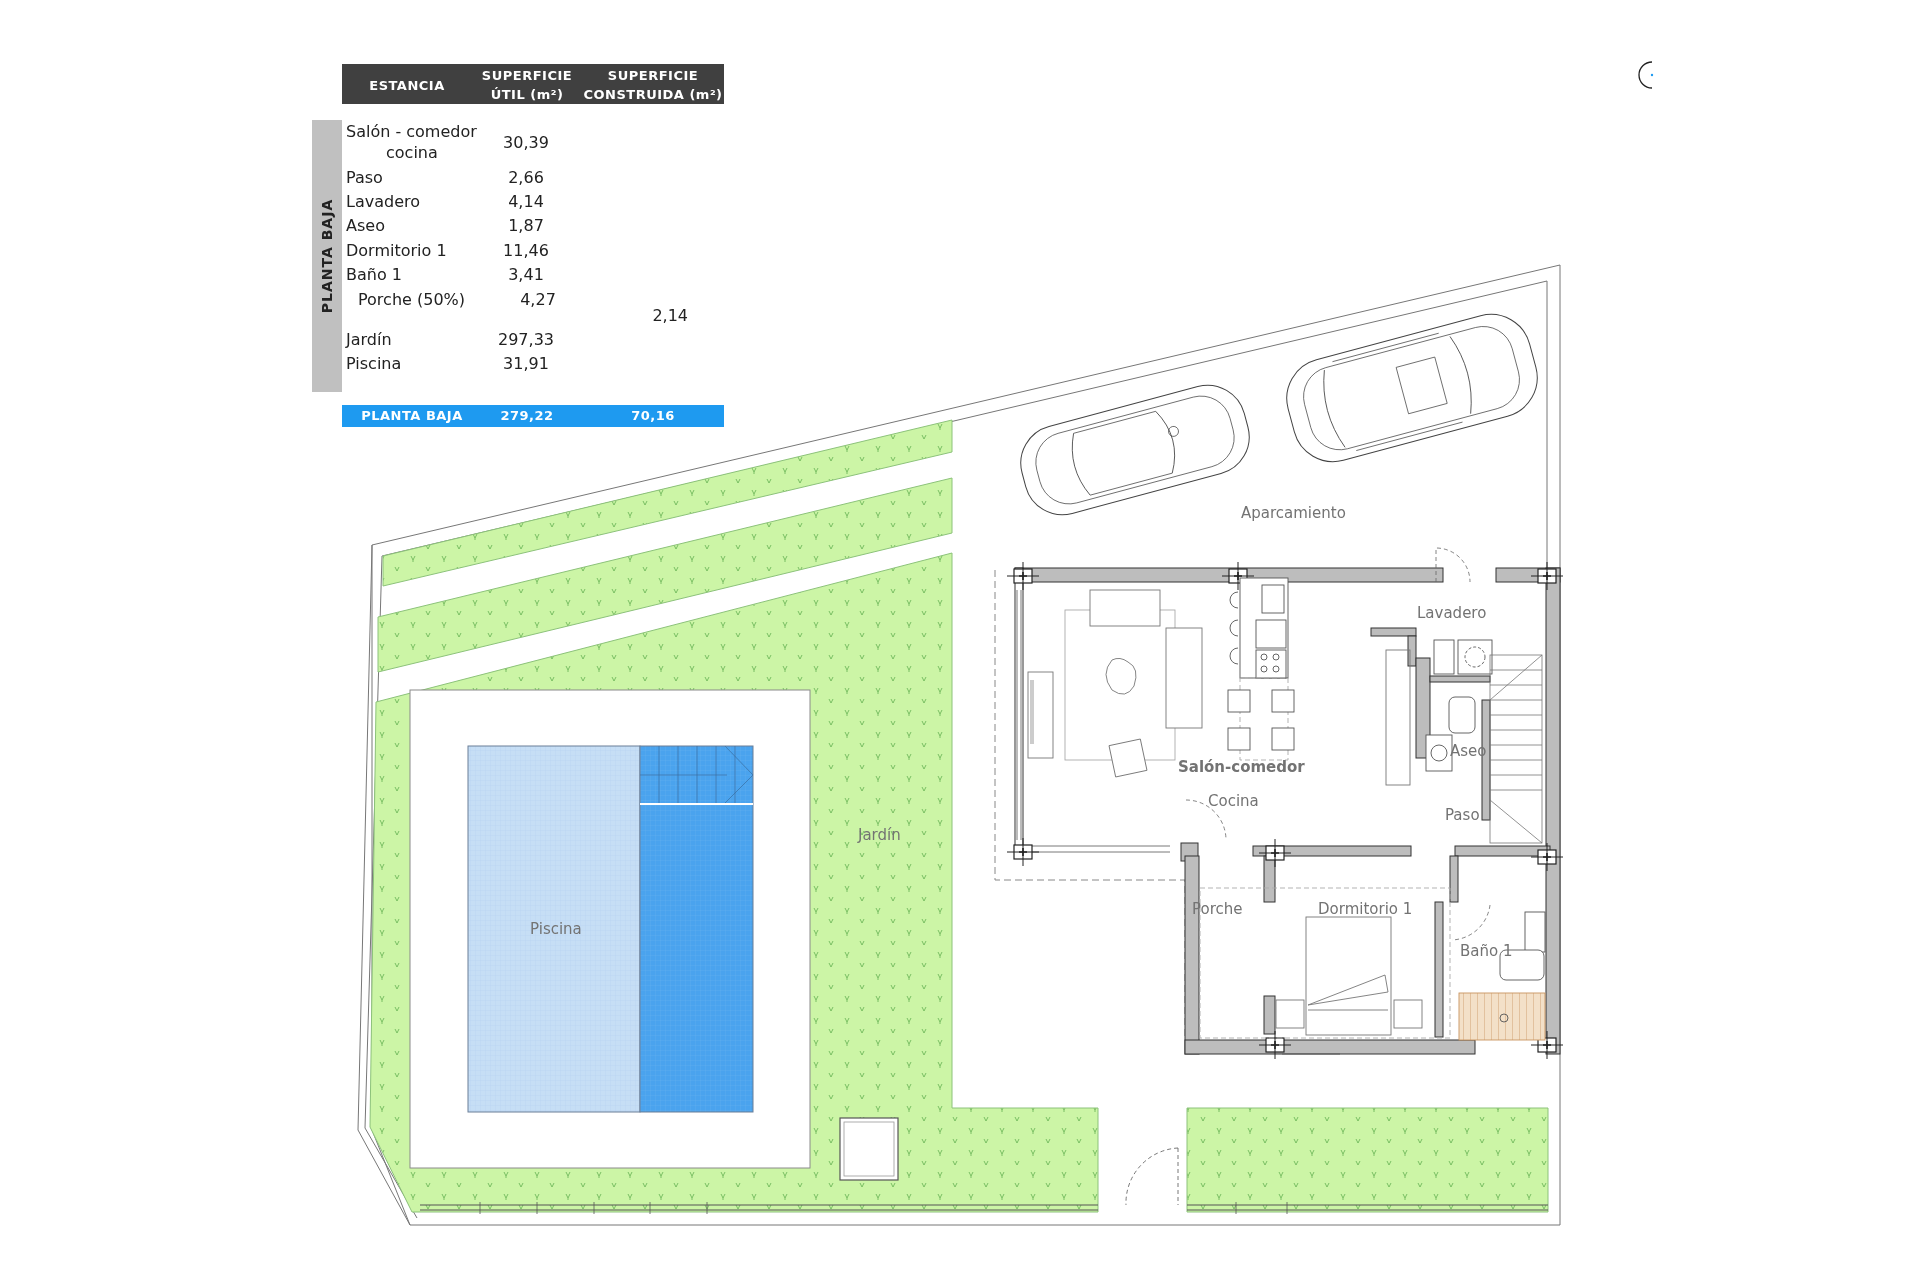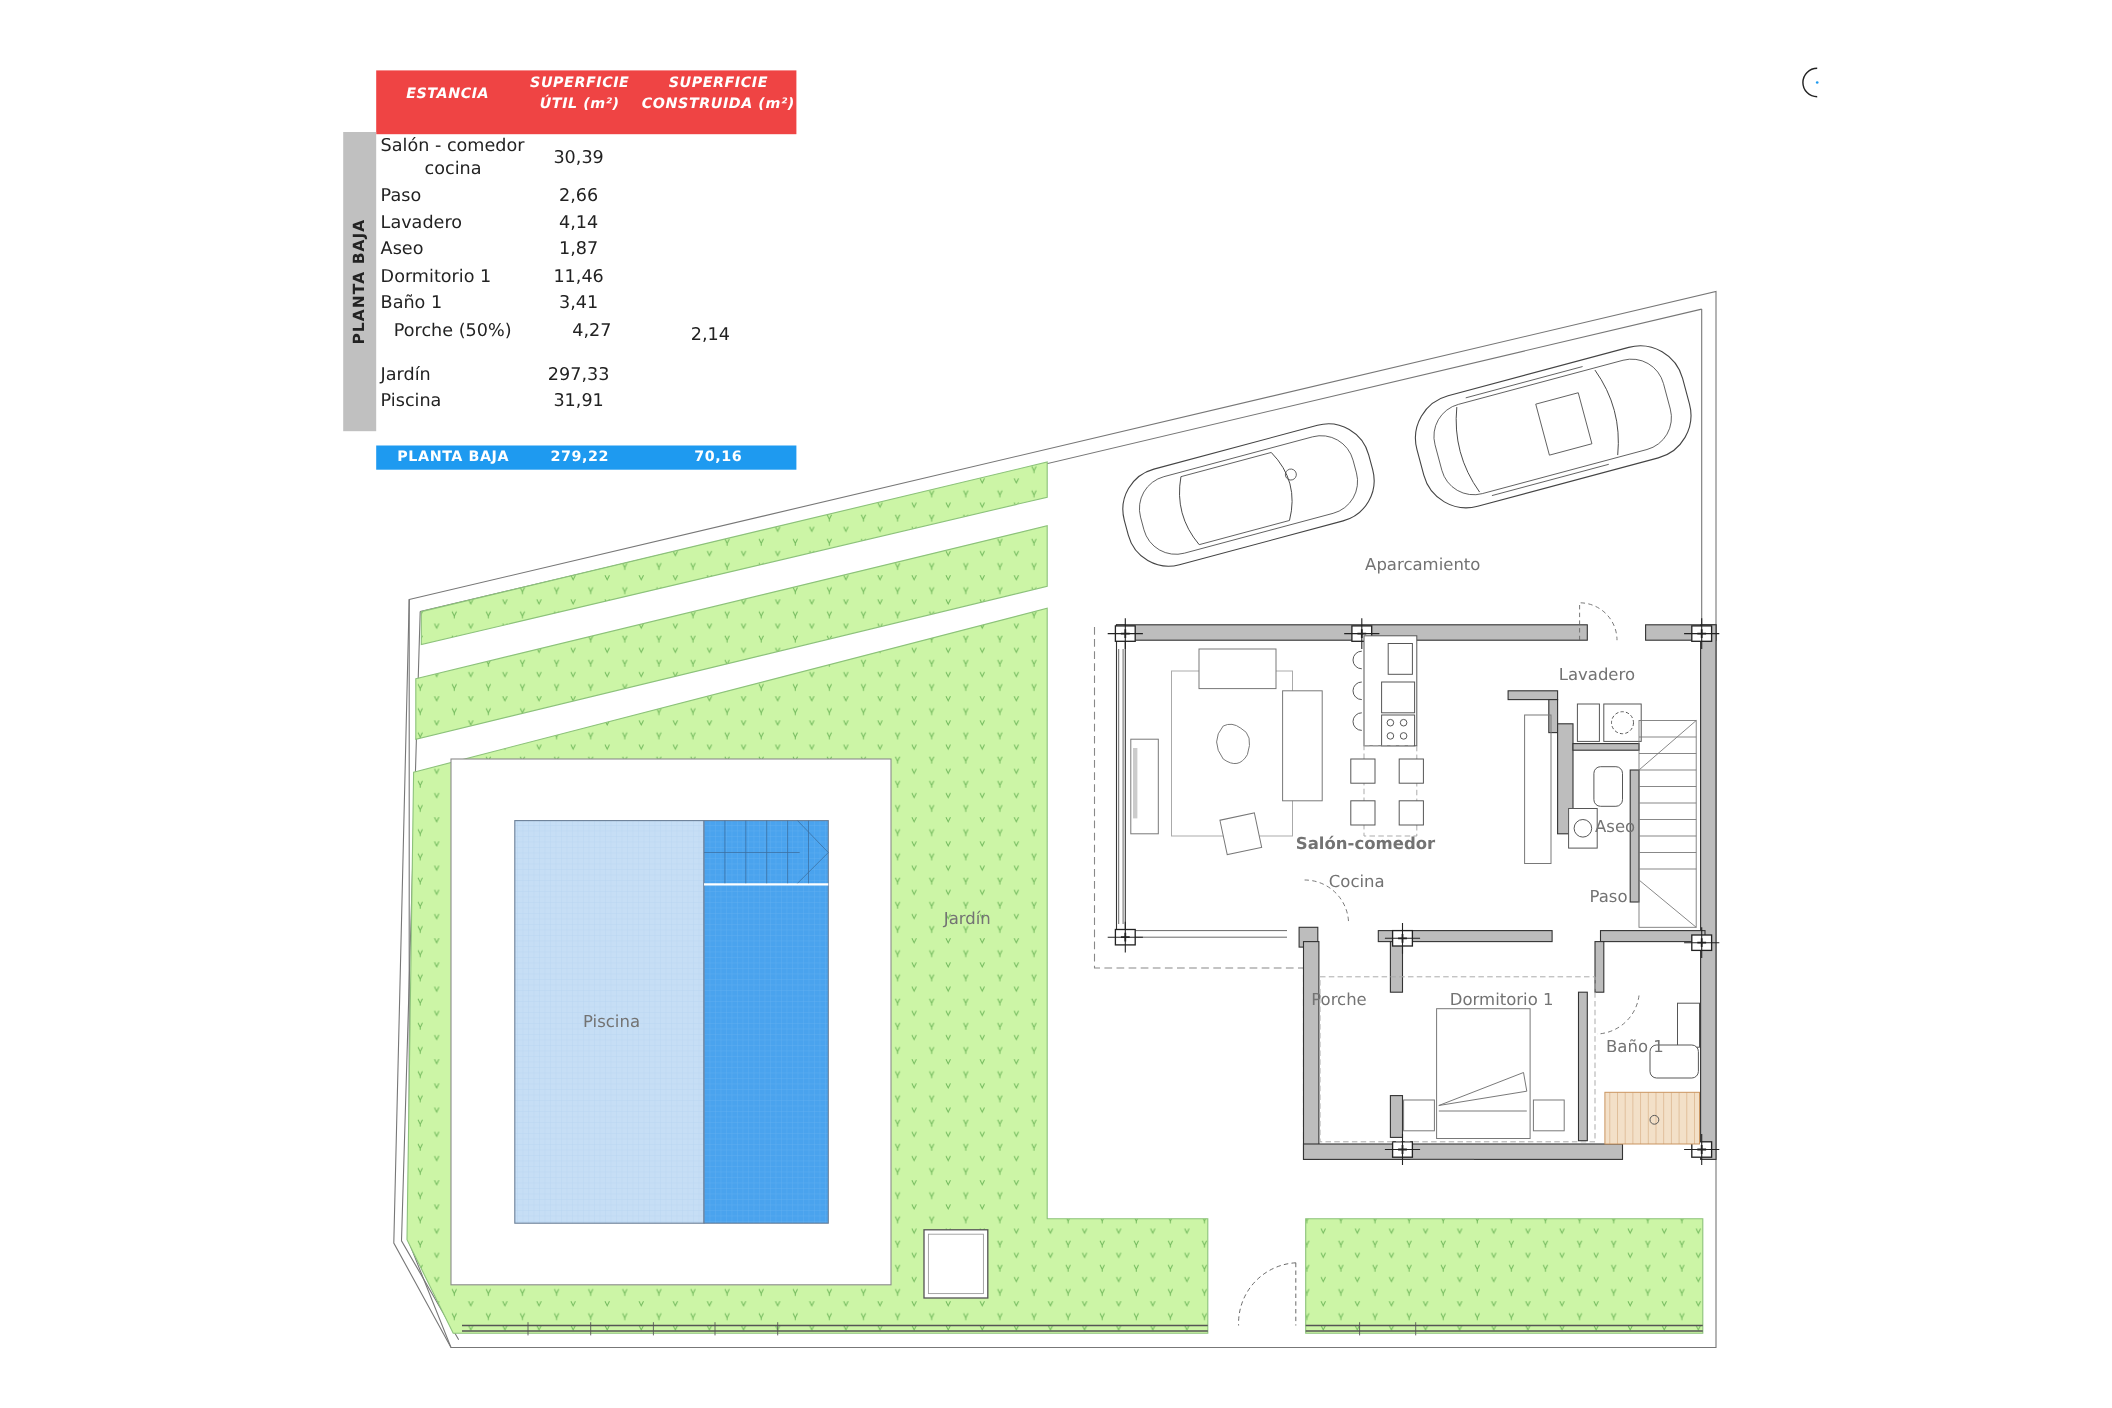--- a/index.html
+++ b/index.html
@@ -1,26 +1,26 @@
 <!DOCTYPE html>
 <html><head>
 <meta charset="utf-8">
 <style>
   html,body{margin:0;padding:0;background:#ffffff;}
   body{width:1920px;height:1280px;position:relative;overflow:hidden;font-family:"DejaVu Sans","Liberation Sans",sans-serif;color:#222;}
   .abs{position:absolute;}
   
-  .thead{left:342px;top:64px;width:382px;height:58px;background:#ef4444;color:#fff;font-weight:bold;font-size:13px;font-style:italic;}
+  .thead{left:342px;top:64px;width:382px;height:40px;background:#404040;color:#fff;font-weight:bold;font-size:13px;}
   .thead div{position:absolute;text-align:center;line-height:18px;letter-spacing:0.5px;}
   .sidebar{left:312px;top:120px;width:30px;height:272px;background:#c0c0c0;}
   .sidebar span{position:absolute;left:50%;top:50%;transform:translate(-50%,-50%) rotate(-90deg);white-space:nowrap;font-weight:bold;font-size:14px;letter-spacing:1px;color:#222;}
   .row{position:absolute;left:346px;width:380px;height:22px;font-size:16px;color:#222;}
   .row .name{position:absolute;left:0;top:0;}
   .row .util{position:absolute;left:150px;width:60px;text-align:center;top:0;}
-  .row .cons{position:absolute;left:270px;width:60px;text-align:left;top:4px;}
+  .row .cons{position:absolute;left:270px;width:60px;text-align:right;top:16px;}
   .total{left:342px;top:405px;width:382px;height:22px;background:#1e9af0;color:#fff;font-weight:bold;font-size:13px;letter-spacing:0.5px;}
   .total div{position:absolute;top:3px;text-align:center;}
   .label{position:absolute;font-size:15px;color:#737373;white-space:nowrap;}
   svg{position:absolute;left:0;top:0;}
 </style>
 </head>
 <body>
 
 <div class="abs thead">
   <div style="left:0;width:130px;top:13px;">ESTANCIA</div>

